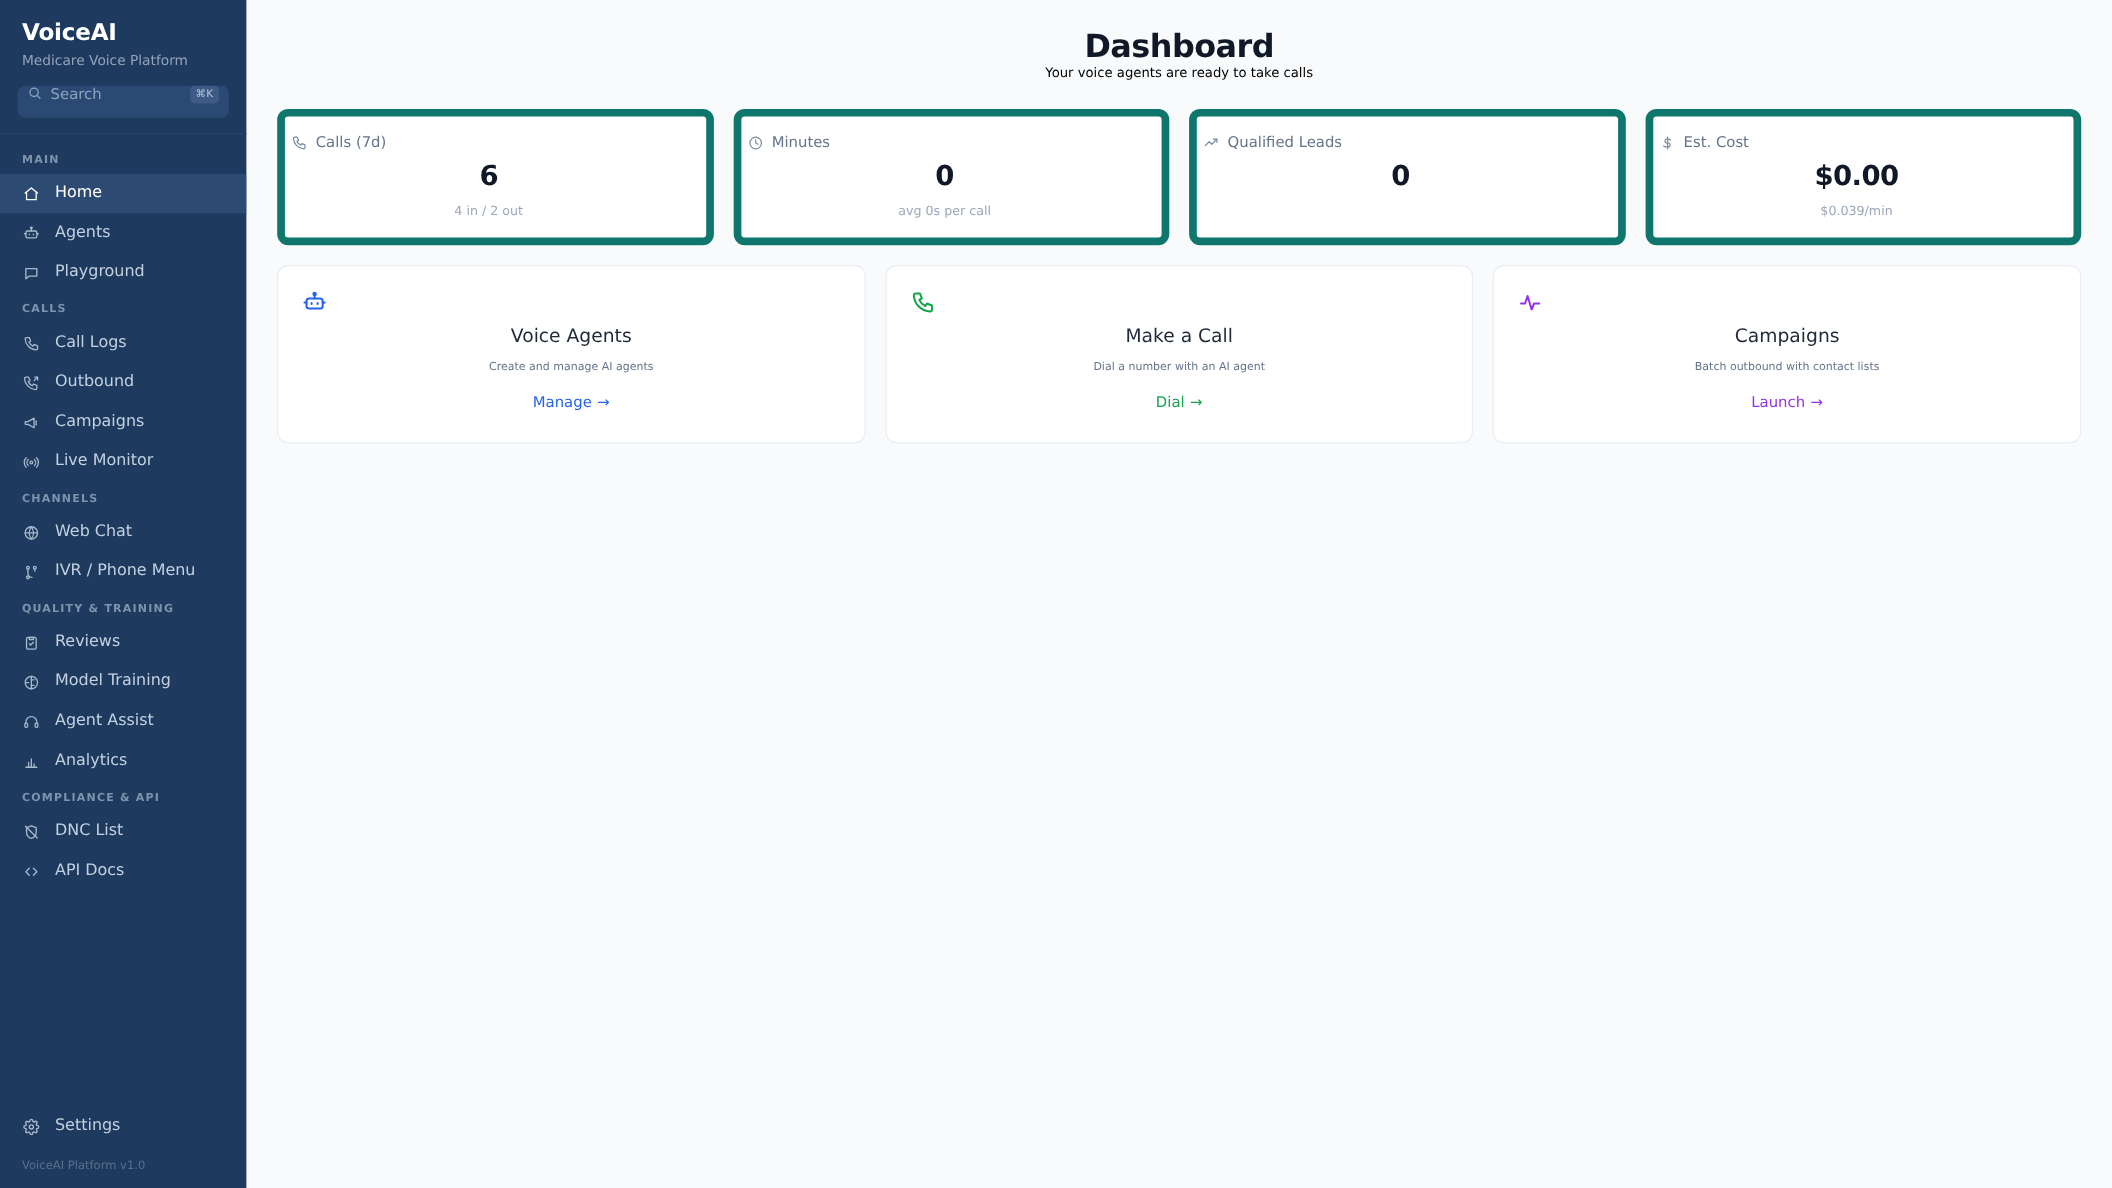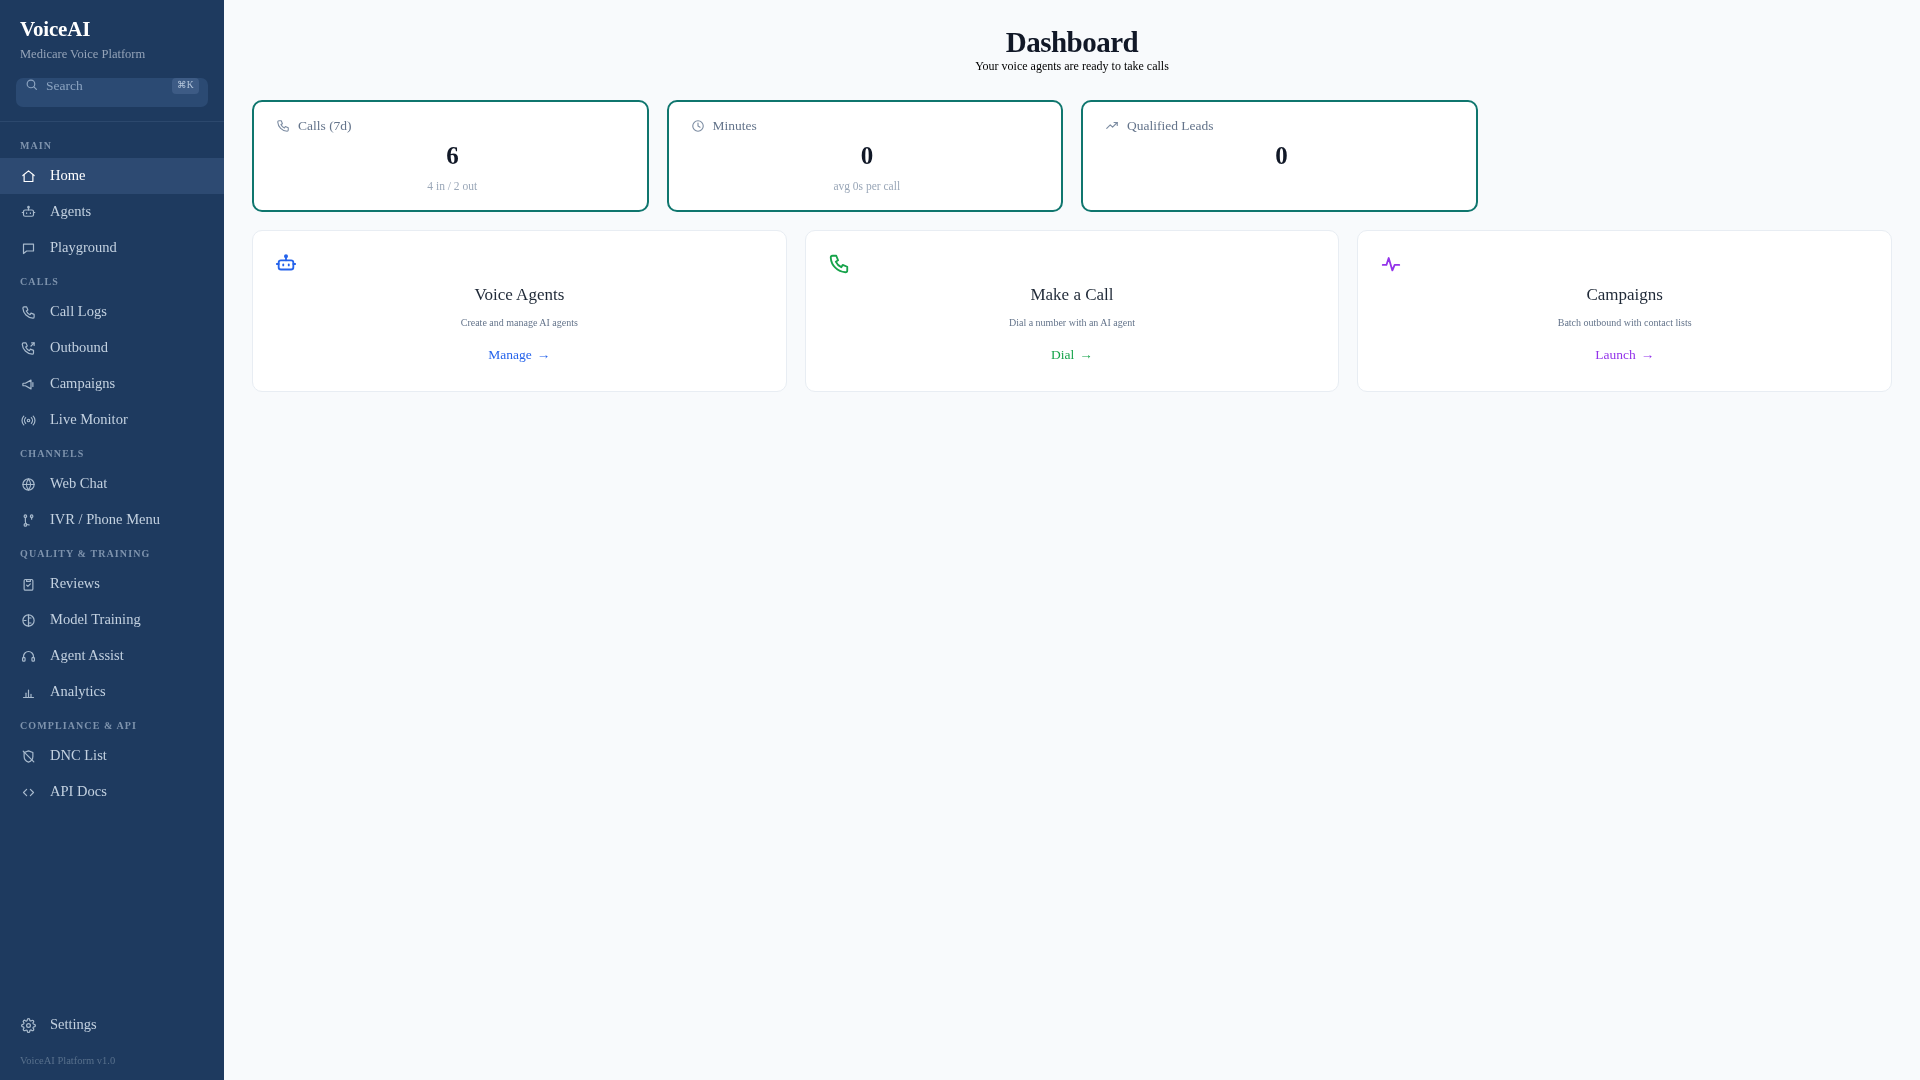--- a/index.html
+++ b/index.html
@@ -2,21 +2,21 @@
 <html><head>
 <meta charset="utf-8">
 <style>
   * { box-sizing: border-box; margin: 0; padding: 0; }
   html, body {
     width: 1920px; height: 1080px;
     font-family: "DejaVu Sans", "Liberation Sans", sans-serif;
     background: #f8fafc;
     overflow: hidden;
   }
-  .app { display: flex; width: 1920px; height: 1080px; font-family: Liberation Serif, serif; }
+  .app { display: flex; width: 1920px; height: 1080px; }
 
   
   .sidebar {
     width: 224px; min-width: 224px; height: 1080px;
     background: #1e3a5f;
     display: flex; flex-direction: column;
     position: relative;
   }
   .brand { padding: 18px 20px 16px 20px; }
   .brand-title {
@@ -68,22 +68,22 @@
   
   .main { flex: 1; height: 1080px; background: #f8fafc; padding: 26px 28px; overflow: hidden; text-align: center; }
   .page-title { font-size: 29px; font-weight: bold; color: #111827; letter-spacing: -0.5px; line-height: 1.15; }
   .page-sub { font-size: 12px; color: #000000; margin-top: 0; }
 
   .stat-grid {
     display: grid; grid-template-columns: repeat(4, 1fr);
     gap: 18px; margin-top: 26px;
   }
   .stat-card {
-    background: #ffffff; border: 2px solid #0f766e; border-radius: 10px;
-    padding: 16px 18px 18px 22px; min-height: 108px;
+    background: #ffffff; border: 7px solid #0f766e; border-radius: 10px;
+    padding: 16px 18px 18px 6px; min-height: 108px;
   }
   .stat-head { display: flex; align-items: center; gap: 8px; }
   .stat-head .ic { display: flex; align-items: center; color: #7b8ba1; }
   .stat-label { font-size: 13.5px; color: #64748b; }
   .stat-value { font-size: 25px; font-weight: bold; color: #111827; margin-top: 8px; letter-spacing: -0.5px; line-height: 1.1; }
   .stat-sub { font-size: 11.5px; color: #9aa7b8; margin-top: 10px; }
 
   .action-grid {
     display: grid; grid-template-columns: repeat(3, 1fr);
     gap: 18px; margin-top: 18px;
@@ -336,20 +336,33 @@
             <span class="ic">
               <svg width="14" height="14" viewBox="0 0 24 24" fill="none" stroke="currentColor" stroke-width="1.9" stroke-linecap="round" stroke-linejoin="round">
                 <polyline points="3,16 9,10 13,14 21,6"></polyline>
                 <polyline points="15.5,6 21,6 21,11"></polyline>
               </svg>
             </span>
             <span class="stat-label">Qualified Leads</span>
           </div>
           <div class="stat-value">0</div>
         </div>
+        <div class="stat-card">
+          <div class="stat-head">
+            <span class="ic">
+              <svg width="14" height="14" viewBox="0 0 24 24" fill="none" stroke="currentColor" stroke-width="1.9" stroke-linecap="round" stroke-linejoin="round">
+                <line x1="12" y1="3" x2="12" y2="21"></line>
+                <path d="M16.5 7.5A4 4 0 0 0 13 6h-2a3 3 0 0 0 0 6h2a3 3 0 0 1 0 6H9a4 4 0 0 1-3.2-1.5"></path>
+              </svg>
+            </span>
+            <span class="stat-label">Est. Cost</span>
+          </div>
+          <div class="stat-value">$0.00</div>
+          <div class="stat-sub">$0.039/min</div>
+        </div>
       </section>
 
     <section class="action-grid" id="action-root">
         <div class="action-card"><div class="action-icon" style="color:#2563eb">
             <svg width="22" height="22" viewBox="0 0 24 24" fill="none" stroke="currentColor" stroke-width="2" stroke-linecap="round" stroke-linejoin="round">
               <rect x="4" y="8" width="16" height="10" rx="2.5"></rect>
               <line x1="12" y1="4" x2="12" y2="8"></line>
               <circle cx="12" cy="3.5" r="1.2"></circle>
               <line x1="9" y1="12.5" x2="9" y2="13.5"></line>
               <line x1="15" y1="12.5" x2="15" y2="13.5"></line>

